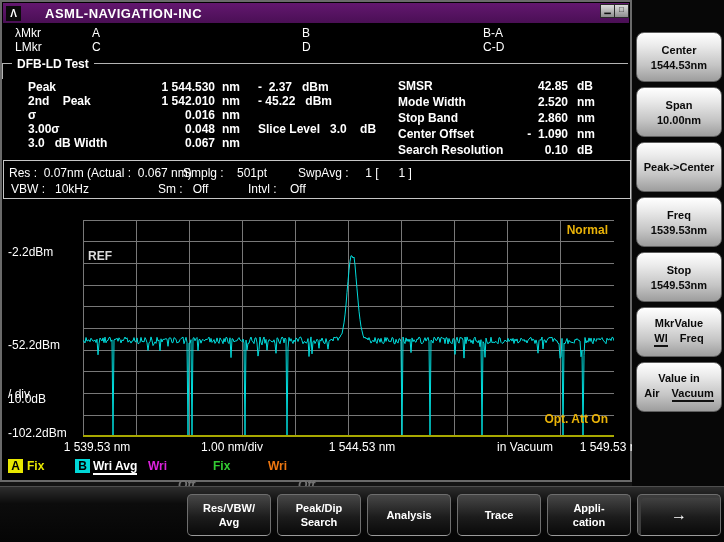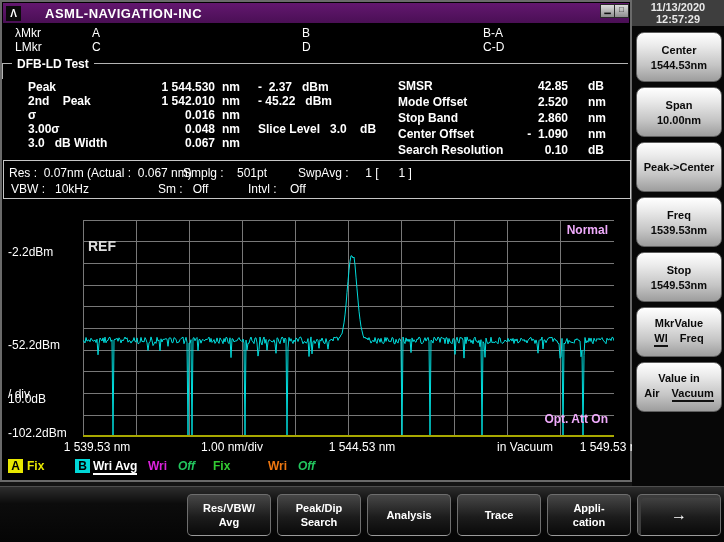--- a/index.html
+++ b/index.html
@@ -23,33 +23,33 @@
   #dfb-left-tick{position:absolute;left:2px;top:63px;height:16px;border-left:1px solid #b4b4b4;}
   #dfb-title{position:absolute;left:12px;top:57px;background:#000;padding:0 5px;color:#fff;
              font-weight:bold;font-size:12px;}
   .row{position:absolute;left:0;width:100%;height:14px;}
   .row .lab{position:absolute;left:0;}
   .row .num{position:absolute;left:92px;width:95px;text-align:right;}
   .row .unit{position:absolute;left:194px;}
   .row .extra{position:absolute;left:230px;}
   .rrow .lab{position:absolute;left:0;}
   .rrow .num{position:absolute;left:112px;width:58px;text-align:right;}
-  .rrow .unit{position:absolute;left:179px;margin-left:11px;}
+  .rrow .unit{position:absolute;left:179px;}
   .cell{white-space:pre;color:#fff;font-weight:bold;font-size:12px;line-height:13px;}
   
   #settings{position:absolute;left:3px;top:160px;width:626px;height:37px;border:1px solid #c6c6c6;background:#000;}
   
   #graph{position:absolute;left:83px;top:220px;width:531px;height:217px;}
-  #graph .glabel{position:absolute;color:#f0abfc;font-weight:bold;font-size:12px;white-space:pre;}
-  #ref-label{position:absolute;left:5px;top:18px;color:#ddd;font-weight:bold;font-size:14px;}
+  #graph .glabel{position:absolute;color:#eab308;font-weight:bold;font-size:12px;white-space:pre;}
+  #ref-label{position:absolute;left:5px;top:29px;color:#ddd;font-weight:bold;font-size:12px;}
   
   .tkey{position:absolute;top:0;width:15px;height:14px;color:#000;text-align:center;
         font-weight:bold;font-size:12px;line-height:14px;}
   .tstate{position:absolute;top:0;white-space:pre;font-weight:bold;font-size:12px;line-height:14px;}
-  .off{font-style:italic;color:#22c55e;}
+  .off{font-style:italic;color:#737373;margin-top:19px;}
   .uline{border-bottom:2px solid #fff;padding-bottom:0px;}
   
   #sidebar{position:absolute;left:632px;top:0;width:92px;height:486px;background:#070707;}
   #clock{position:absolute;left:0;top:0;width:92px;height:26px;background:#3e3e3e;color:#e8e8e8;
          font-size:11px;font-weight:bold;text-align:center;line-height:12px;padding-top:1px;box-sizing:border-box;}
   .side-btn{position:absolute;left:4px;width:86px;height:50px;border-radius:8px;
             background:linear-gradient(180deg,#ffffff 0%,#e9e9e9 28%,#c4c4c4 68%,#9d9d9d 100%);
             border:1px solid #5f5f5f;box-sizing:border-box;color:#0a0a0a;font-weight:bold;font-size:11px;
             display:flex;flex-direction:column;align-items:center;justify-content:center;gap:3px;text-align:center;}
   .side-btn .opts{display:flex;gap:12px;}
@@ -132,21 +132,21 @@
         </div>
       </div>
 
       <div class="abs" style="left:398px;top:80px;width:230px;">
         <div class="row rrow" style="top:0;height:16px">
           <span class="cell lab">SMSR</span>
           <span class="cell num">42.85</span>
           <span class="cell unit">dB</span>
         </div>
         <div class="row rrow" style="top:16px;height:16px">
-          <span class="cell lab">Mode Offset</span>
+          <span class="cell lab">Mode Width</span>
           <span class="cell num">2.520</span>
           <span class="cell unit">nm</span>
         </div>
         <div class="row rrow" style="top:32px;height:16px">
           <span class="cell lab">Stop Band</span>
           <span class="cell num">2.860</span>
           <span class="cell unit">nm</span>
         </div>
         <div class="row rrow" style="top:48px;height:16px">
           <span class="cell lab">Center Offset</span>
@@ -200,24 +200,20 @@
       <span class="tstate uline" style="left:93px;color:#fff">Wri Avg</span>
       <span class="tstate" style="left:148px;color:#dd22dd">Wri</span>
       <span class="tstate off" style="left:178px">Off</span>
       <span class="tstate" style="left:213px;color:#33cc33">Fix</span>
       <span class="tstate" style="left:268px;color:#ee7711">Wri</span>
       <span class="tstate off" style="left:298px">Off</span>
     </div>
   </div>
 
   <div id="sidebar">
-    <div id="clock">
-      <div>11/13/2020</div>
-      <div>12:57:29</div>
-    </div>
 
     <div class="side-btn" style="top:32px">
       <span>Center</span>
       <span>1544.53nm</span>
     </div>
     <div class="side-btn" style="top:87px">
       <span>Span</span>
       <span>10.00nm</span>
     </div>
     <div class="side-btn" style="top:142px">

